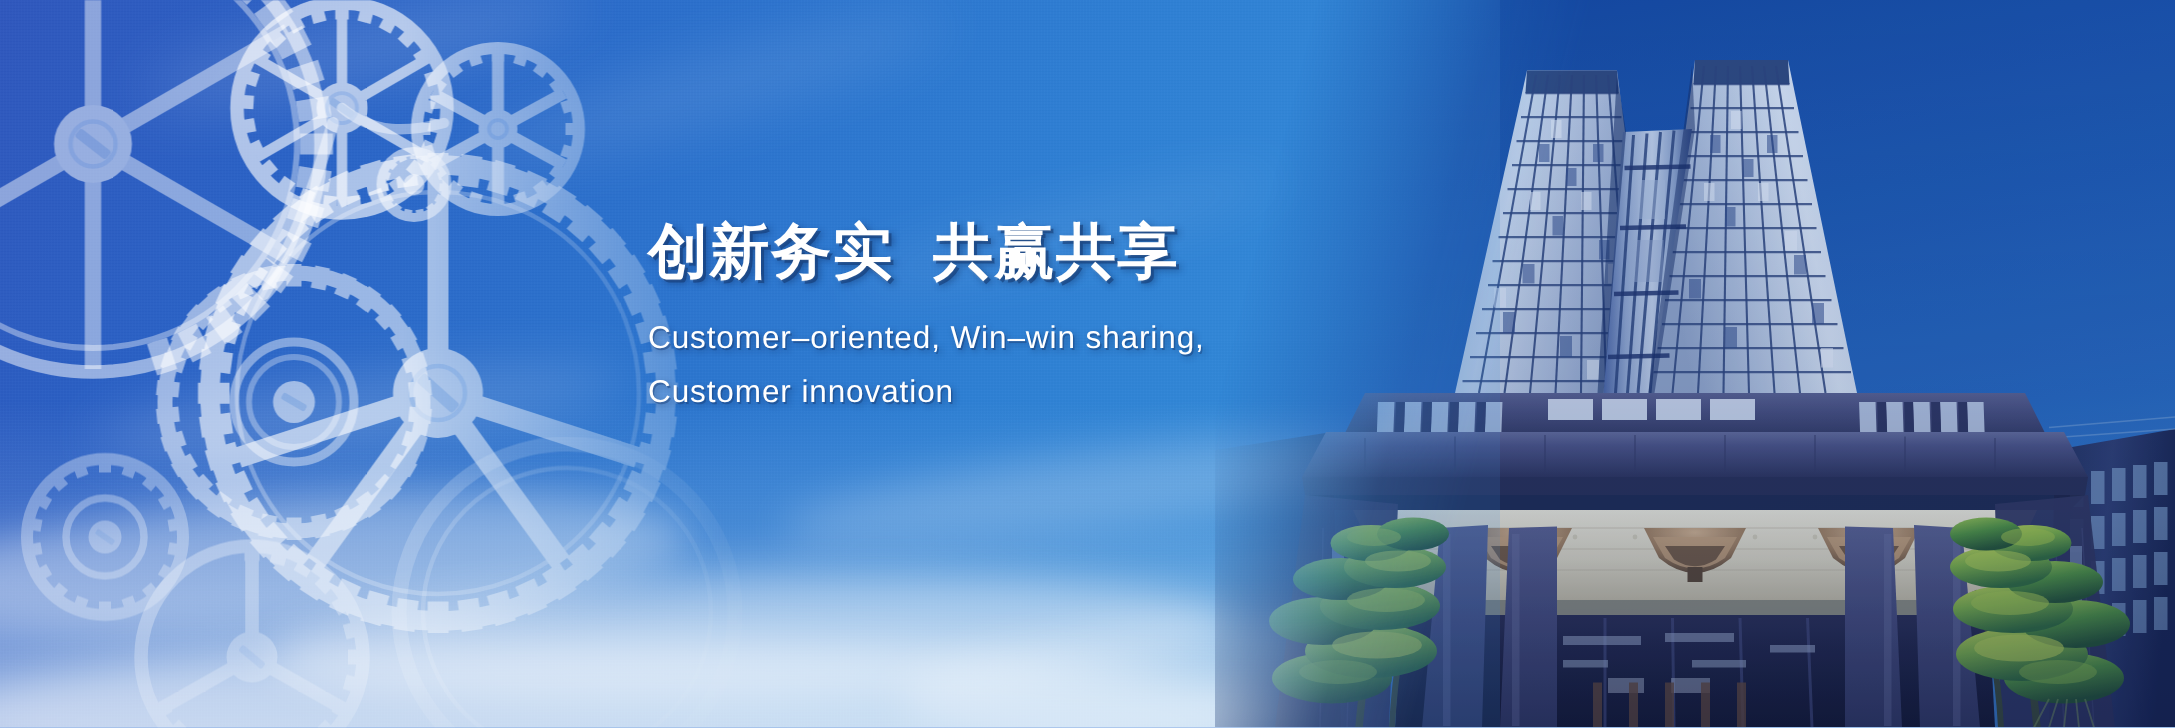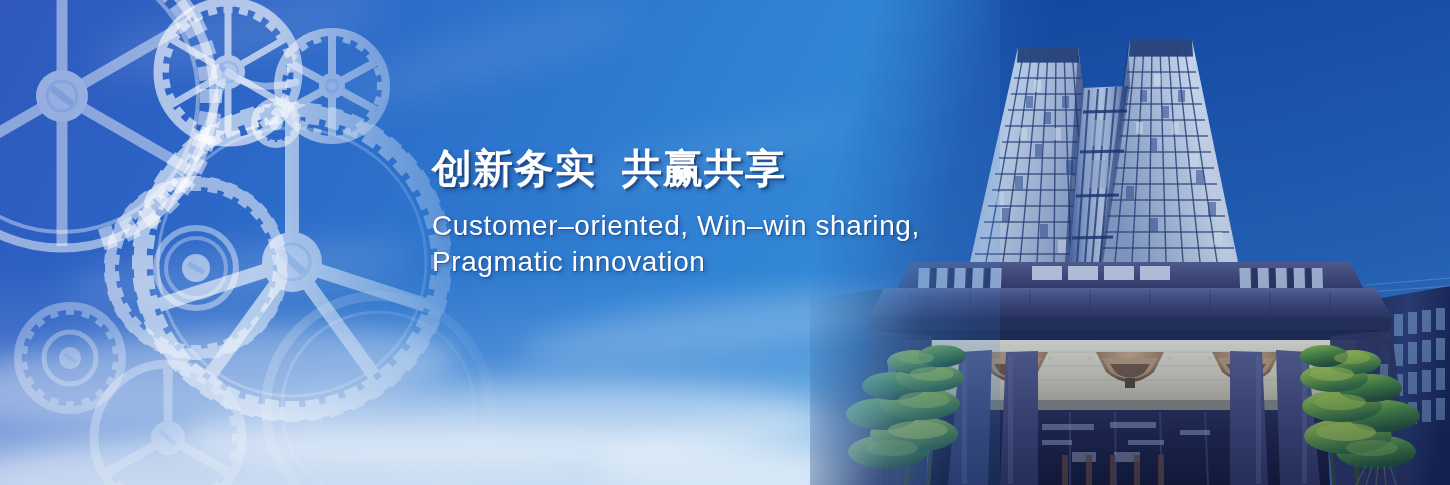--- a/index.html
+++ b/index.html
@@ -89,21 +89,21 @@
     white-space:nowrap;
     text-shadow:
        2px 2px 0 rgba(20,55,110,.55),
        3px 3px 5px rgba(12,40,90,.45),
        0 1px 1px rgba(255,255,255,.25);
   }
   .headline .gap{display:inline-block;width:26px;}
   .subline{
     font-family:"Liberation Sans","DejaVu Sans",sans-serif;
     font-weight:400;
-    font-size:28px;
+    font-size:21px;
     line-height:36px;
     color:#ffffff;
     letter-spacing:.6px;
     white-space:nowrap;
     text-shadow:
        1px 1px 0 rgba(25,60,115,.45),
        2px 2px 4px rgba(12,40,90,.42);
   }
   .sub-wrap{margin-top:14px;}
 </style>
@@ -918,18 +918,18 @@
 
   <div class="copy">
 
     <div class="headline">
       <span>创新务实</span><span class="gap"></span><span>共赢共享</span>
     </div>
 
 
     <div class="sub-wrap">
       <div class="subline">Customer–oriented, Win–win sharing,</div>
-      <div class="subline">Pragmatic innovation</div>
+      <div class="subline">Customer innovation</div>
     </div>
 
   </div>
 
 </div>
 
 </body></html>

